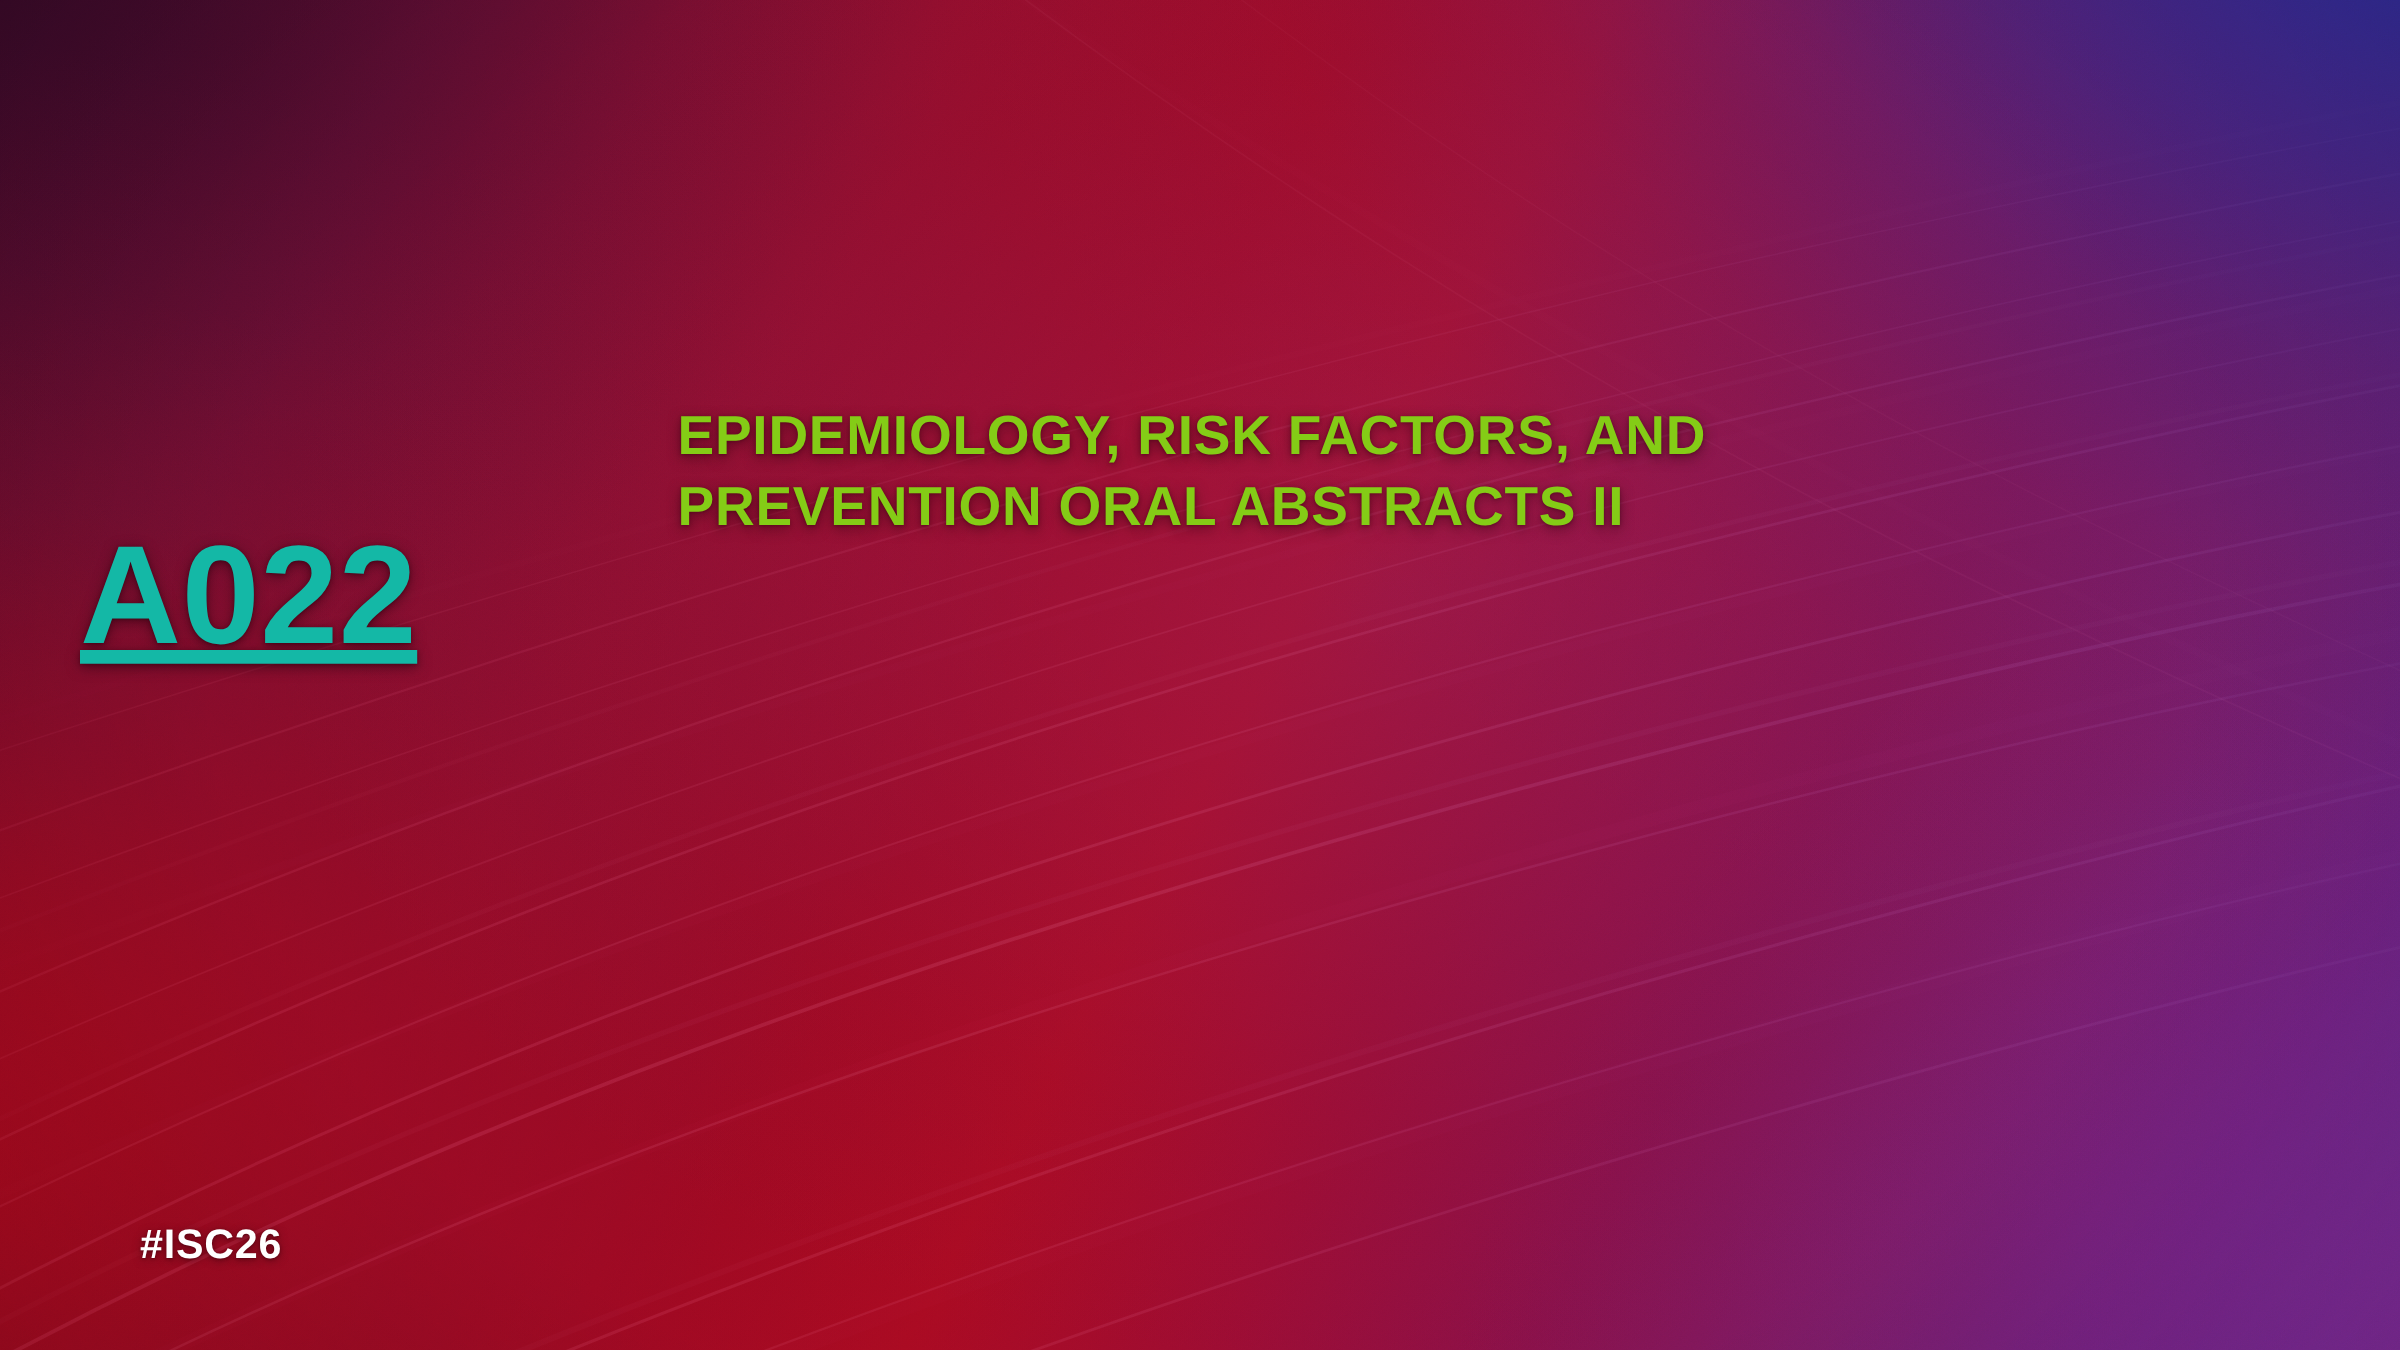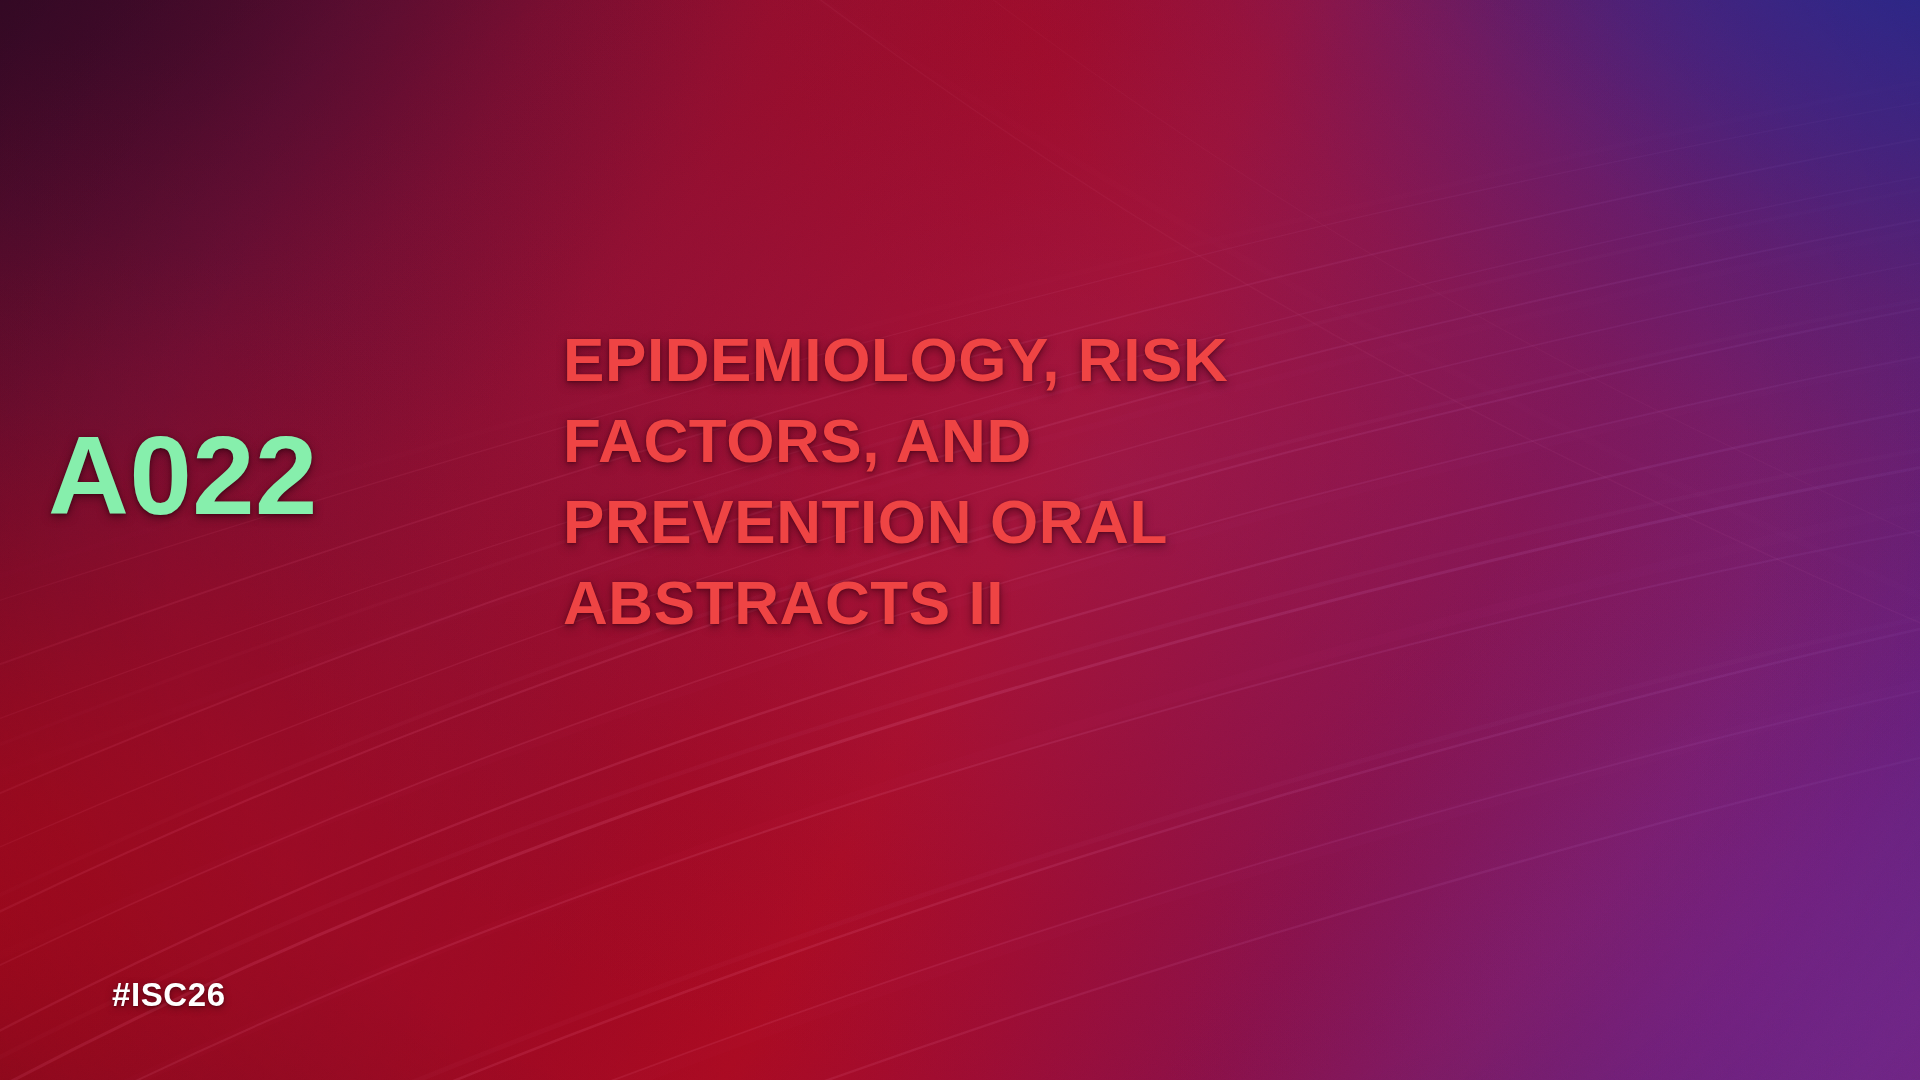--- a/index.html
+++ b/index.html
@@ -142,44 +142,45 @@
 
   
   .content {
     position: absolute;
     inset: 0;
     z-index: 10;
   }
 
   #session-code {
     position: absolute;
-    left: 48px;
+    left: 64px;
     top: 420px;
     width: 400px;
     font-size: 112px;
     font-weight: bold;
     line-height: 1.0;
     letter-spacing: 0.5px;
-    color: #86efac;
+    color: #14b8a6;
     text-shadow:
       0 3px 10px rgba(40,0,14,0.55),
       0 1px 3px rgba(40,0,14,0.45);
     white-space: nowrap;
+    text-decoration: underline;
   }
 
   #session-title {
     position: absolute;
-    left: 563px;
+    left: 542px;
     top: 320px;
     width: 880px;
-    font-size: 62px;
+    font-size: 44px;
     font-weight: bold;
     line-height: 1.305;
     letter-spacing: 0.6px;
-    color: #ef4444;
+    color: #84cc16;
     text-transform: uppercase;
     text-shadow:
       0 3px 10px rgba(40,0,14,0.52),
       0 1px 3px rgba(40,0,14,0.40);
   }
 
   #hashtag {
     position: absolute;
     left: 112px;
     top: 976px;

